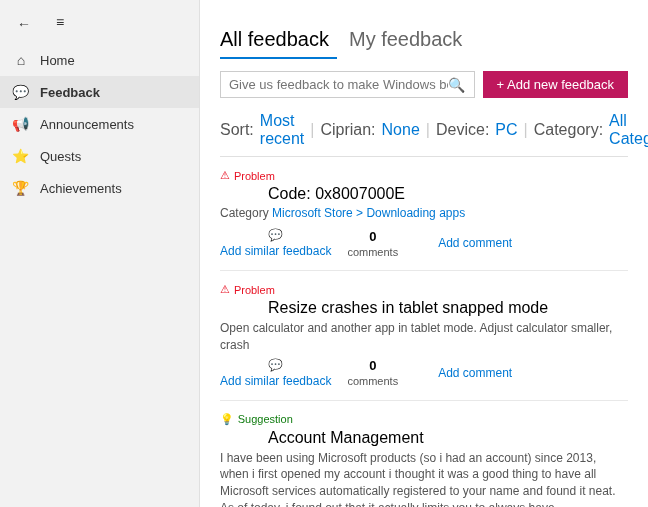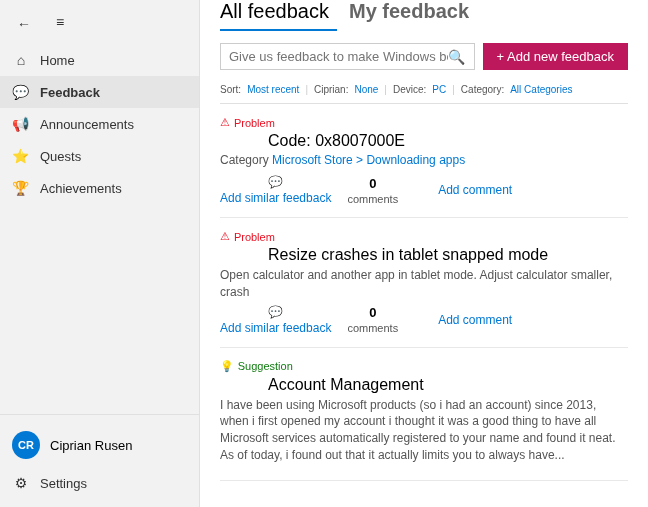--- a/index.html
+++ b/index.html
@@ -77,32 +77,32 @@
     
     .main {
       flex: 1;
       background: white;
       display: flex;
       flex-direction: column;
       height: 507px;
       overflow: hidden;
     }
     .main-header {
-      padding: 0 20px 0 20px;
+      padding: 28px 20px 0 20px;
       background: white;
     }
     .tabs {
       display: flex;
       align-items: baseline;
       gap: 0;
       margin-bottom: 12px;
     }
     .tab {
       font-size: 20px;
-      font-weight: 700;
+      font-weight: 400;
       color: #666;
       cursor: pointer;
       padding: 0 8px 6px 0;
       margin-right: 12px;
     }
     .tab.active {
       color: #000;
       border-bottom: 2px solid #0078d4;
       font-weight: 400;
     }
@@ -137,23 +137,24 @@
       display: flex;
       align-items: center;
       gap: 4px;
       white-space: nowrap;
     }
     .filter-row {
       display: flex;
       align-items: center;
       gap: 6px;
       padding: 6px 0 8px 0;
-      font-size: 10px;
+      font-size: 16px;
       color: #555;
       border-bottom: 1px solid #e0e0e0;
+      justify-content: space-between;
     }
     .filter-link { color: #0078d4; cursor: pointer; text-decoration: none; }
     .filter-sep { color: #ccc; }
 
     
     .feed {
       flex: 1;
       overflow-y: auto;
       padding: 0 20px;
     }
@@ -236,30 +237,20 @@
     </div>
     <div class="sidebar-item">
       <span class="icon">⭐</span>
       <span>Quests</span>
     </div>
     <div class="sidebar-item">
       <span class="icon">🏆</span>
       <span>Achievements</span>
     </div>
   </nav>
-  <div class="sidebar-bottom">
-    <div class="sidebar-user">
-      <div class="user-avatar">CR</div>
-      <span>Ciprian Rusen</span>
-    </div>
-    <div class="sidebar-item">
-      <span class="icon">⚙</span>
-      <span>Settings</span>
-    </div>
-  </div>
 </div>
 
 <div class="main">
   <div class="main-header">
     <div class="tabs">
       <div class="tab active">All feedback</div>
       <div class="tab">My feedback</div>
     </div>
     <div class="search-row">
       <div class="search-box">

